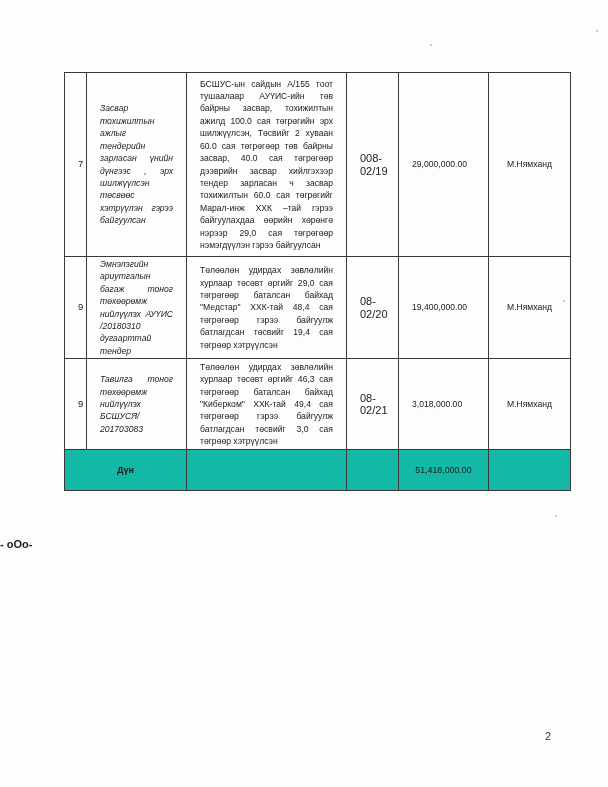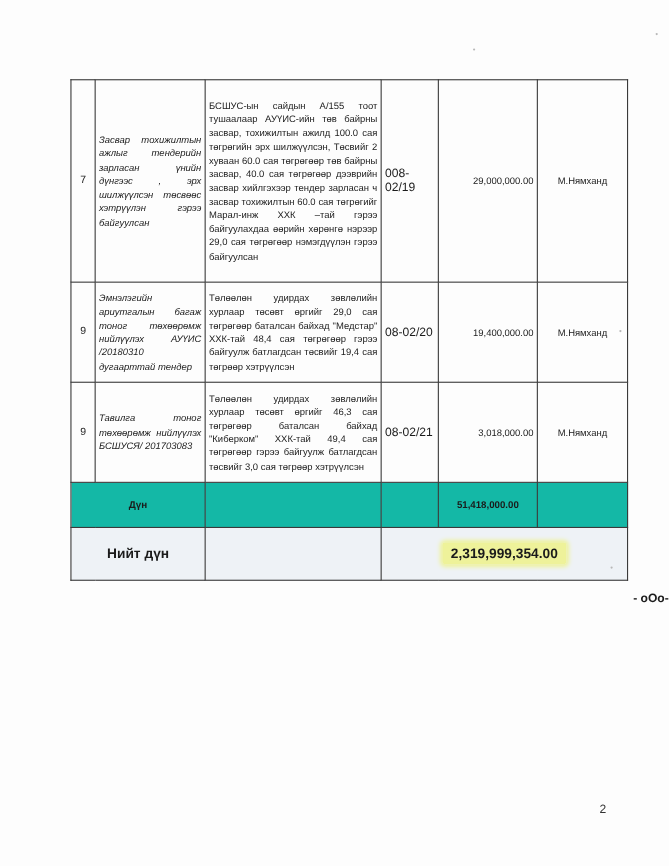--- a/index.html
+++ b/index.html
@@ -17,48 +17,48 @@
     left: 64px; top: 72px;
     width: 506px;
     border-collapse: collapse;
     table-layout: fixed;
     font-size: 8.6px;
     line-height: 12.4px;
   }
   table.doc td {
     border: 1px solid #3a3a3a;
     vertical-align: middle;
-    padding: 1px 3px;
+    padding: 1px 13px;
   }
   td.num { text-align: center; font-size: 9.5px; }
   td.desc { text-align: justify; text-align-last: left; padding-left: 5px; font-style: italic; }
   td.detail { text-align: justify; text-align-last: left; padding-left: 5px; padding-right: 3px; }
   td.code { text-align: left; padding-left: 8px; font-size: 11px; }
-  td.amount { text-align: right; }
+  td.amount { text-align: left; }
   td.name { text-align: center; }
   tr.r7 td { height: 181px; }
   tr.r9a td { height: 88px; margin-left: 28px; }
   tr.r9b td { height: 88px; }
   tr.sum td { height: 38px; background: #14b8a6; }
   tr.total td { height: 45px; background: #eef2f6; }
   .sum-label { text-align: center; font-weight: bold; font-size: 9px; }
-  .sum-amount { text-align: center; font-weight: bold; font-size: 8.8px; }
+  .sum-amount { text-align: center; font-weight: normal; font-size: 8.8px; }
   .total-label { text-align: center; font-weight: bold; font-size: 12.5px; }
   .total-amount { text-align: center; font-weight: bold; font-size: 12.5px; }
   .highlight {
     background: #eef29a;
     padding: 3px 8px;
     border-radius: 3px;
     box-shadow: 0 0 4px 2px #eef29a;
   }
   .closing {
     position: absolute;
     left: 0; width: 608px;
     top: 538px;
-    text-align: right;
+    text-align: left;
     font-weight: bold;
     font-size: 11px;
   }
   .page-number {
     position: absolute;
     left: 545px; top: 730px;
     font-size: 11px;
     color: #333;
   }
   .speck { position: absolute; width: 2px; height: 2px; background: #b8b8b8; border-radius: 1px; }
@@ -102,27 +102,20 @@
         <td class="amount">3,018,000.00</td>
         <td class="name">М.Нямханд</td>
       </tr>
       <tr class="sum">
         <td colspan="2" class="sum-label">Дүн</td>
         <td></td>
         <td></td>
         <td class="sum-amount">51,418,000.00</td>
         <td></td>
       </tr>
-      <tr class="total">
-        <td colspan="2" class="total-label">Нийт дүн</td>
-        <td></td>
-        <td colspan="3" class="total-amount">
-          <span class="highlight">2,319,999,354.00</span>
-        </td>
-      </tr>
     </tbody>
   </table>
 
   <div class="closing">- oOo-</div>
   <div class="page-number">2</div>
 
   <div class="speck" style="left:596px;top:30px"></div>
   <div class="speck" style="left:430px;top:44px"></div>
   <div class="speck" style="left:563px;top:300px"></div>
   <div class="speck" style="left:555px;top:515px"></div>

